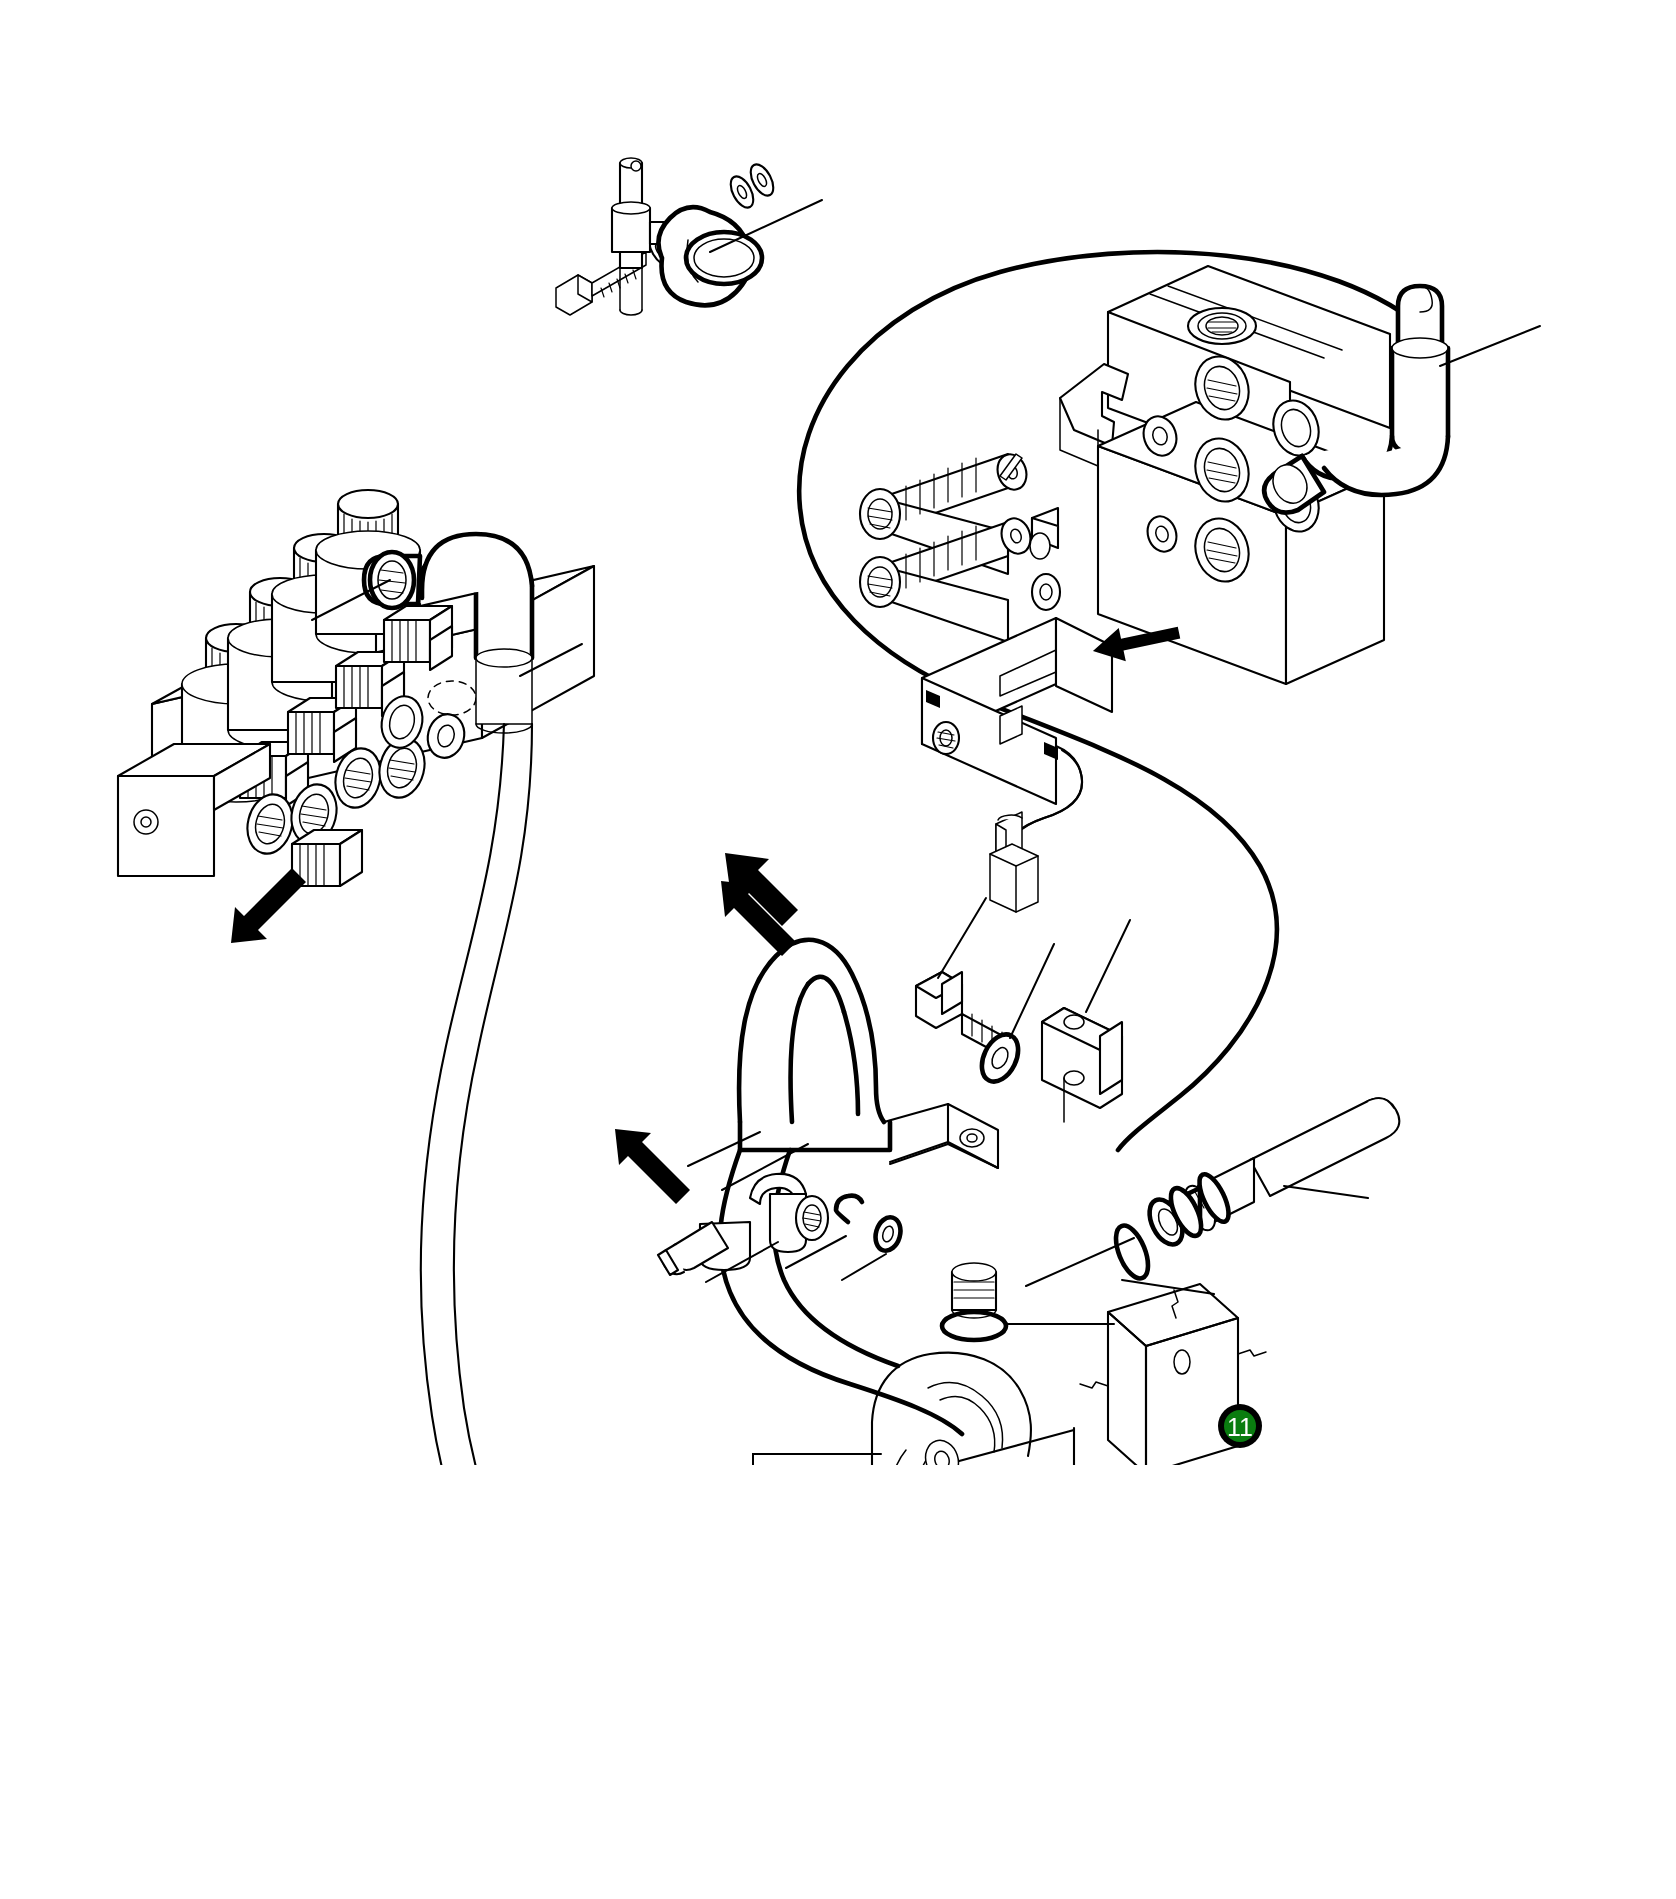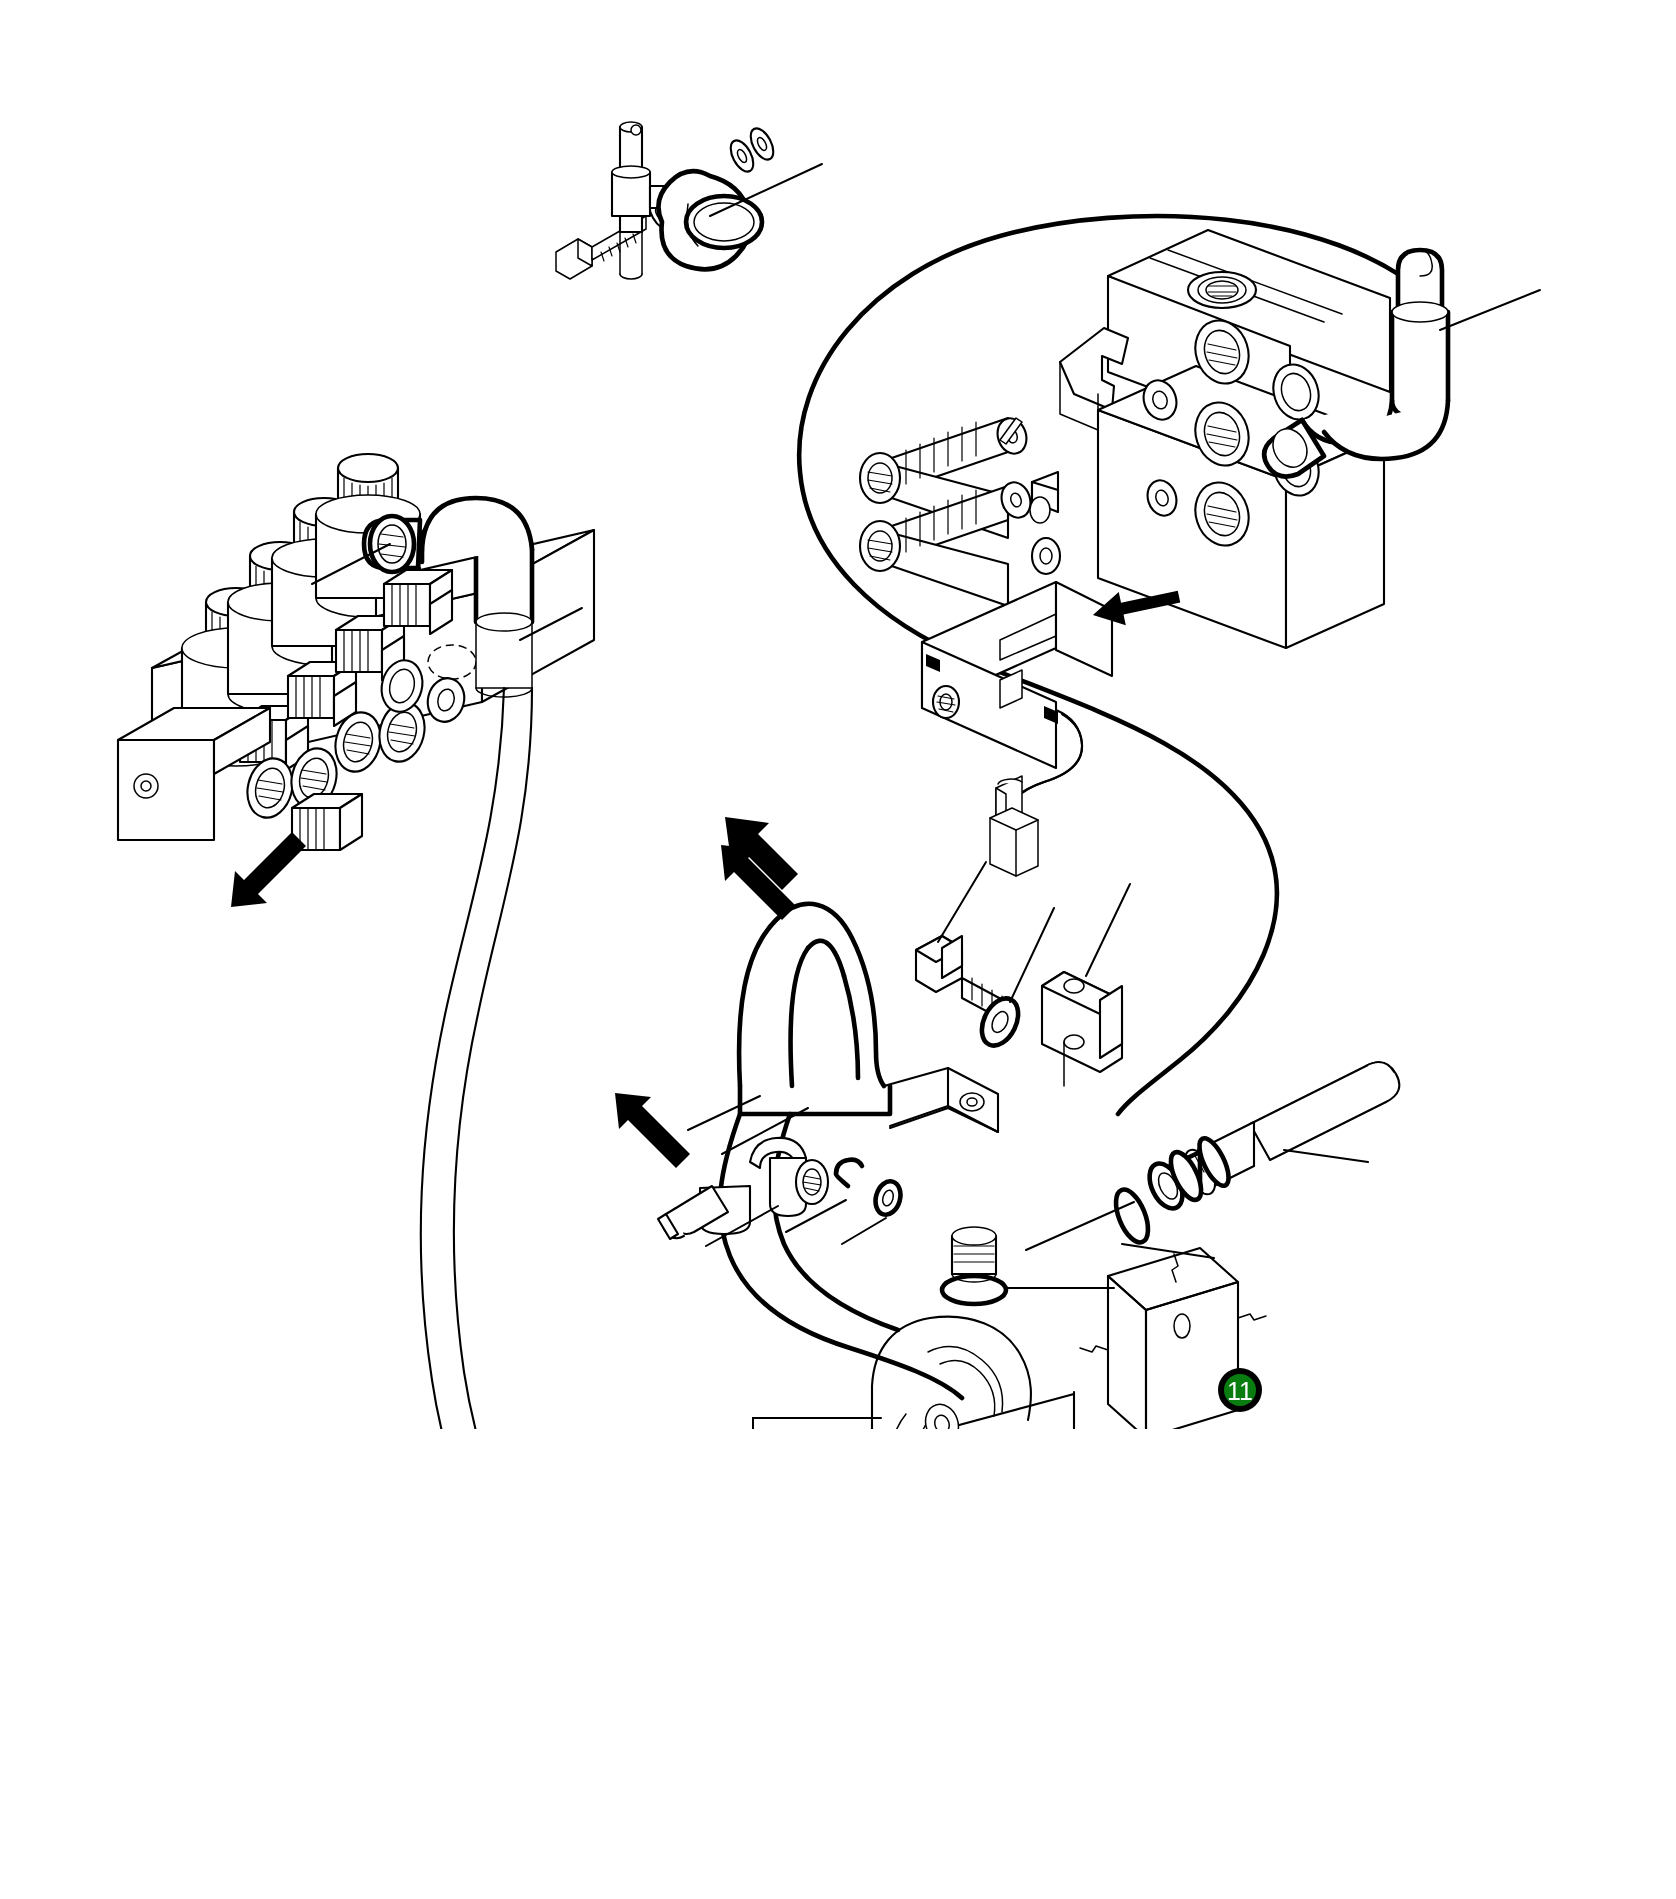--- a/index.html
+++ b/index.html
@@ -9,20 +9,21 @@
   }
   body {
     font-family: "Liberation Sans", sans-serif;
   }
   #sheet {
     position: relative;
     width: 1676px;
     height: 1429px;
     background: #ffffff;
     overflow: hidden;
+    margin-top: 36px;
   }
   #diagram-svg {
     position: absolute;
     left: 0;
     top: 0;
     width: 1676px;
     height: 1899px;
     display: block;
   }
   .ln { fill: none; stroke: #000000; stroke-width: 2.1; stroke-linecap: round; stroke-linejoin: round; }

